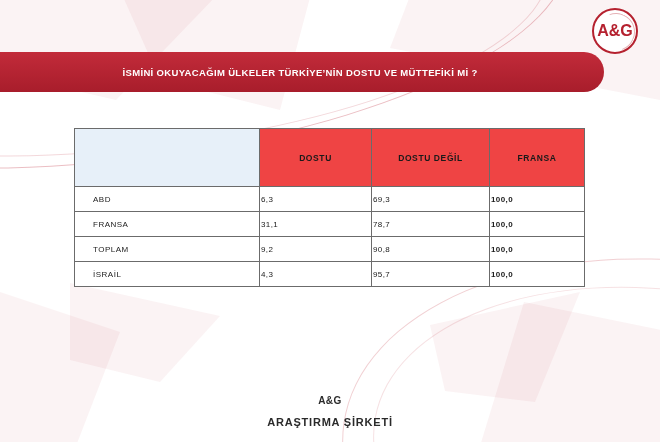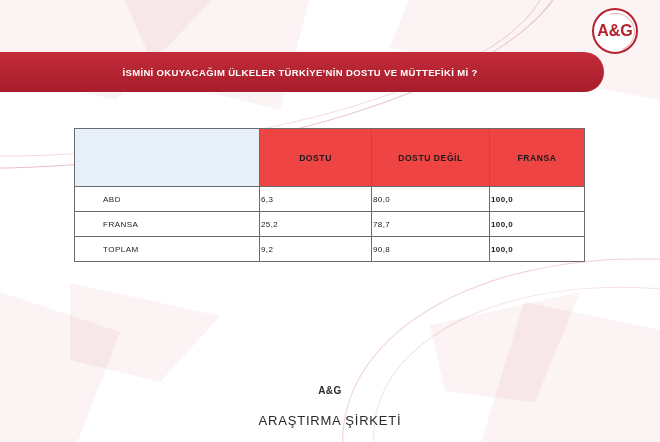--- a/index.html
+++ b/index.html
@@ -142,44 +142,44 @@
     border: 1px solid #6b6b6b;
     background: #ffffff;
     font-size: 8px;
     color: #1a1a1a;
     text-align: left;
     vertical-align: middle;
     letter-spacing: 0.4px;
   }
   tbody td.country {
     text-align: left;
-    padding-left: 28px;
+    padding-left: 18px;
     letter-spacing: 0.5px;
   }
   tbody td.total { font-weight: bold; }
 
   
   .footer {
     position: absolute;
     left: 0; right: 0;
     bottom: 14px;
     text-align: center;
   }
   .footer-line1 {
     font-size: 10px;
     font-weight: bold;
     color: #2a2a2a;
     letter-spacing: 0.5px;
   }
   .footer-line2 {
-    font-size: 13px;
-    font-weight: normal;
+    font-size: 11px;
+    font-weight: bold;
     color: #2a2a2a;
     letter-spacing: 0.8px;
-    margin-top: 17px;
+    margin-top: 10px;
   }
 </style>
 </head>
 <body>
 
 <div class="bg-layer">
   <div class="poly p1"></div>
   <div class="poly p2"></div>
   <div class="poly p3"></div>
   <div class="poly p4"></div>
@@ -214,35 +214,41 @@
         <th class="blank"></th>
         <th>DOSTU</th>
         <th>DOSTU DEĞİL</th>
         <th>FRANSA</th>
       </tr>
     </thead>
     <tbody>
       <tr>
         <td class="country">ABD</td>
         <td>6,3</td>
-        <td>80,0</td>
+        <td>69,3</td>
         <td class="total">100,0</td>
       </tr>
       <tr>
         <td class="country">FRANSA</td>
-        <td>25,2</td>
+        <td>31,1</td>
         <td>78,7</td>
         <td class="total">100,0</td>
       </tr>
       <tr>
         <td class="country">TOPLAM</td>
         <td>9,2</td>
         <td>90,8</td>
         <td class="total">100,0</td>
       </tr>
+      <tr>
+        <td class="country">İSRAİL</td>
+        <td>4,3</td>
+        <td>95,7</td>
+        <td class="total">100,0</td>
+      </tr>
     </tbody>
   </table>
 </div>
 
 <div class="footer">
   <div class="footer-line1">A&amp;G</div>
   <div class="footer-line2">ARAŞTIRMA ŞİRKETİ</div>
 </div>
 
 </body></html>

